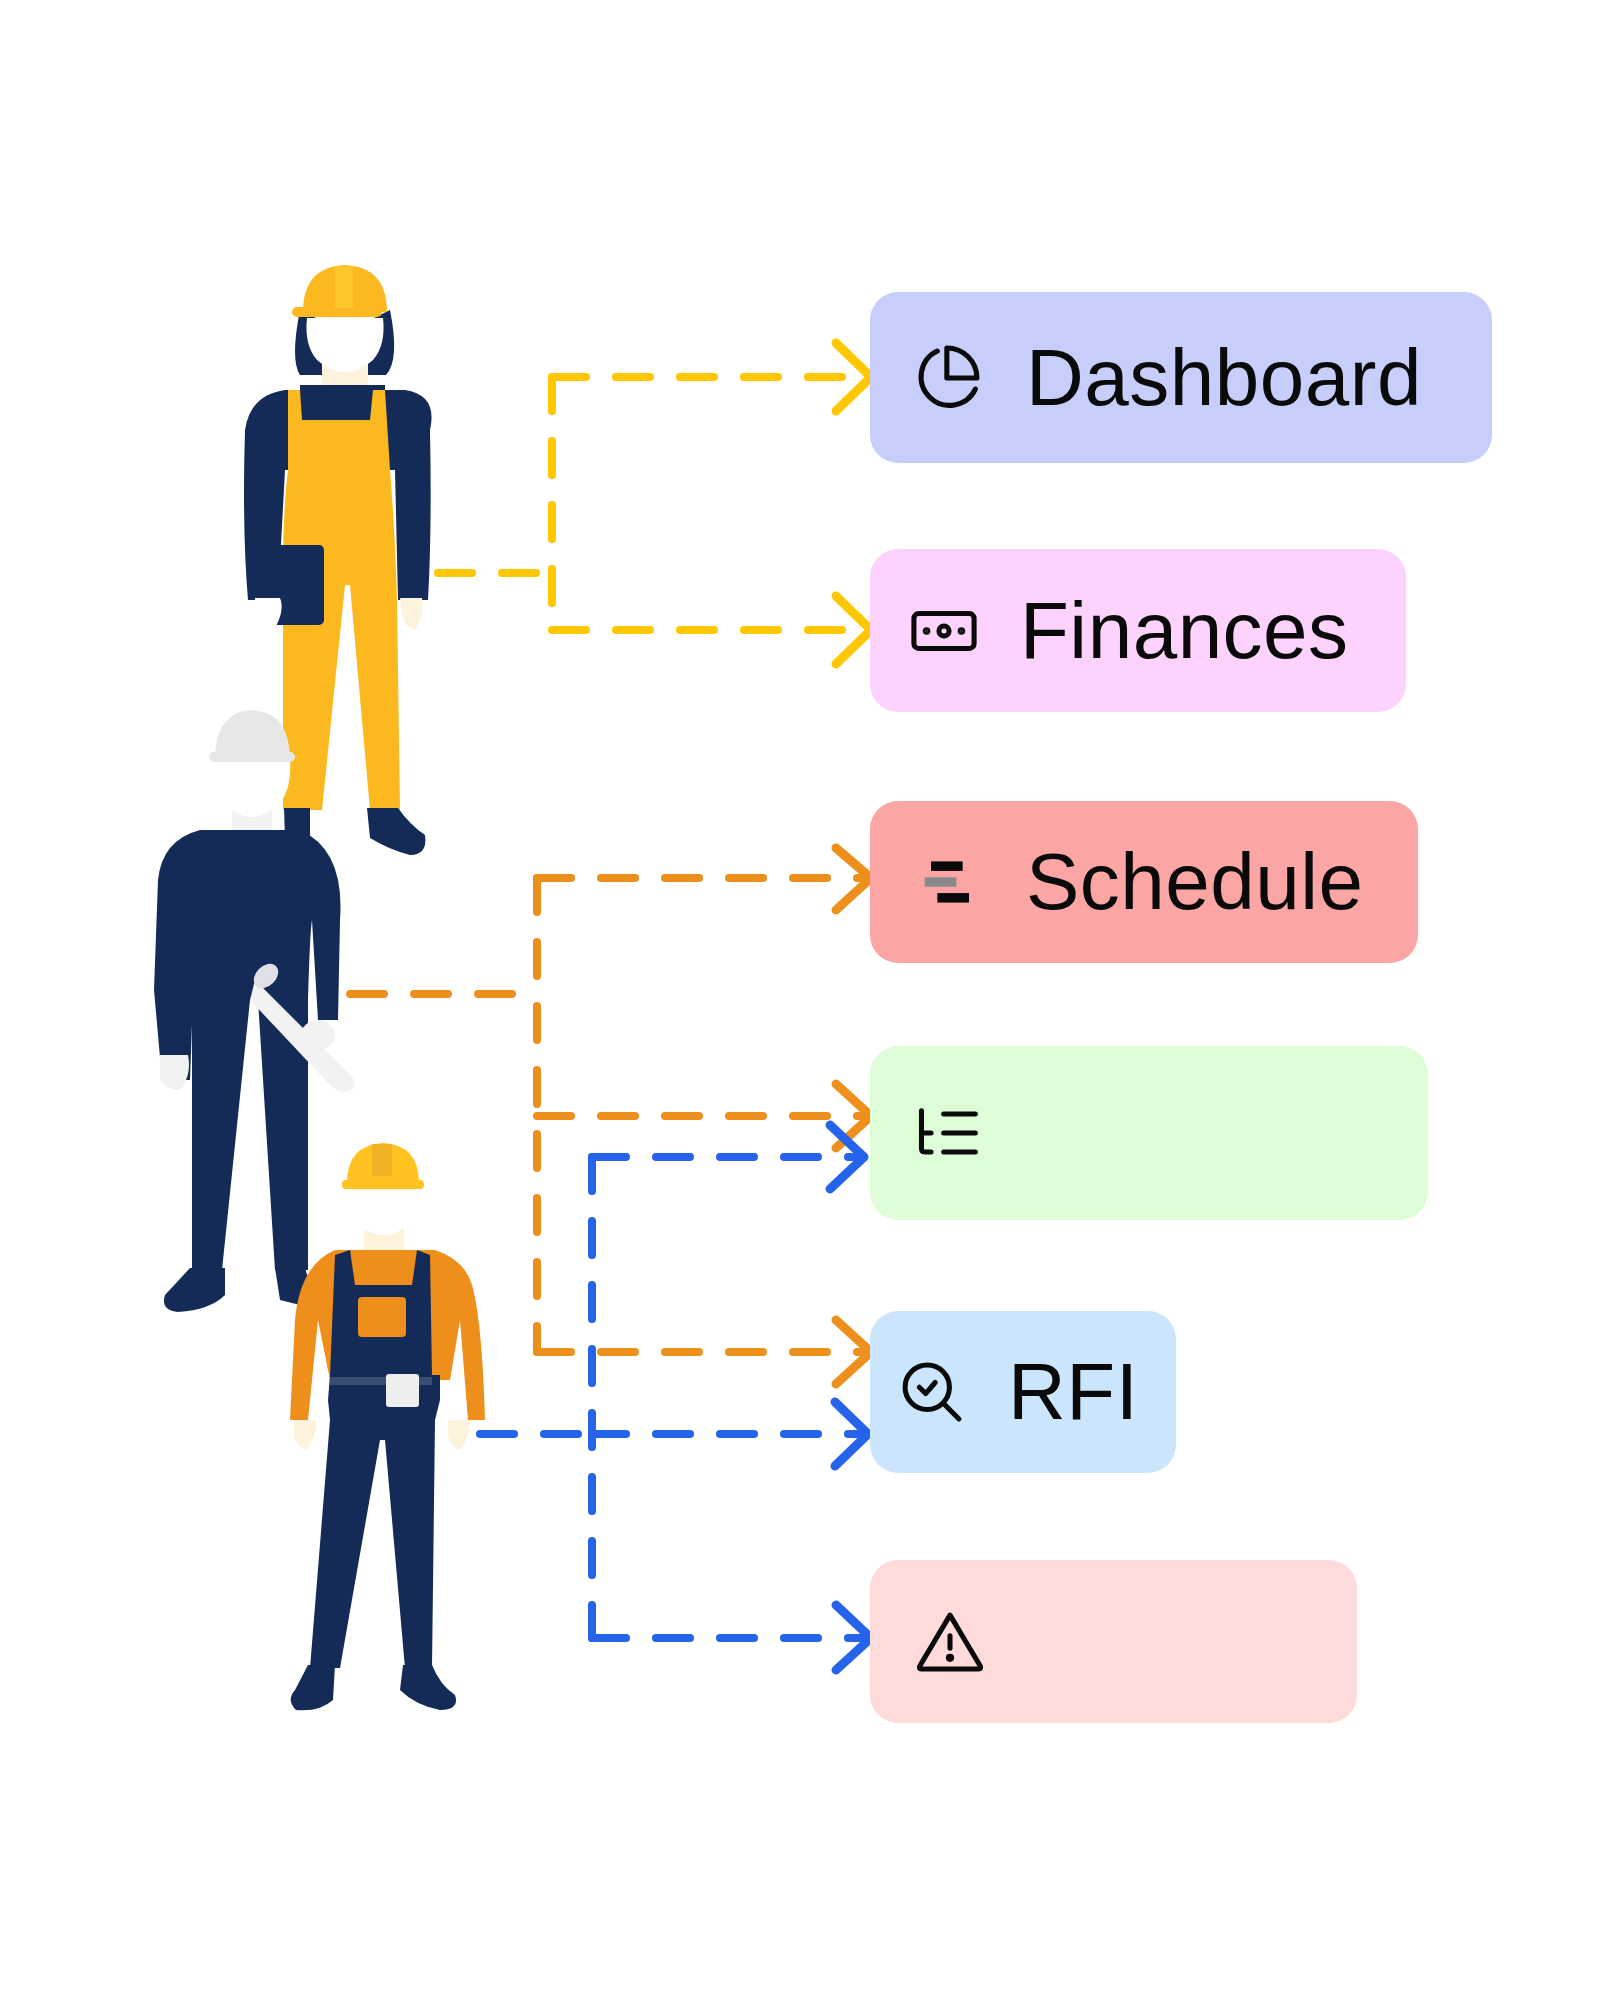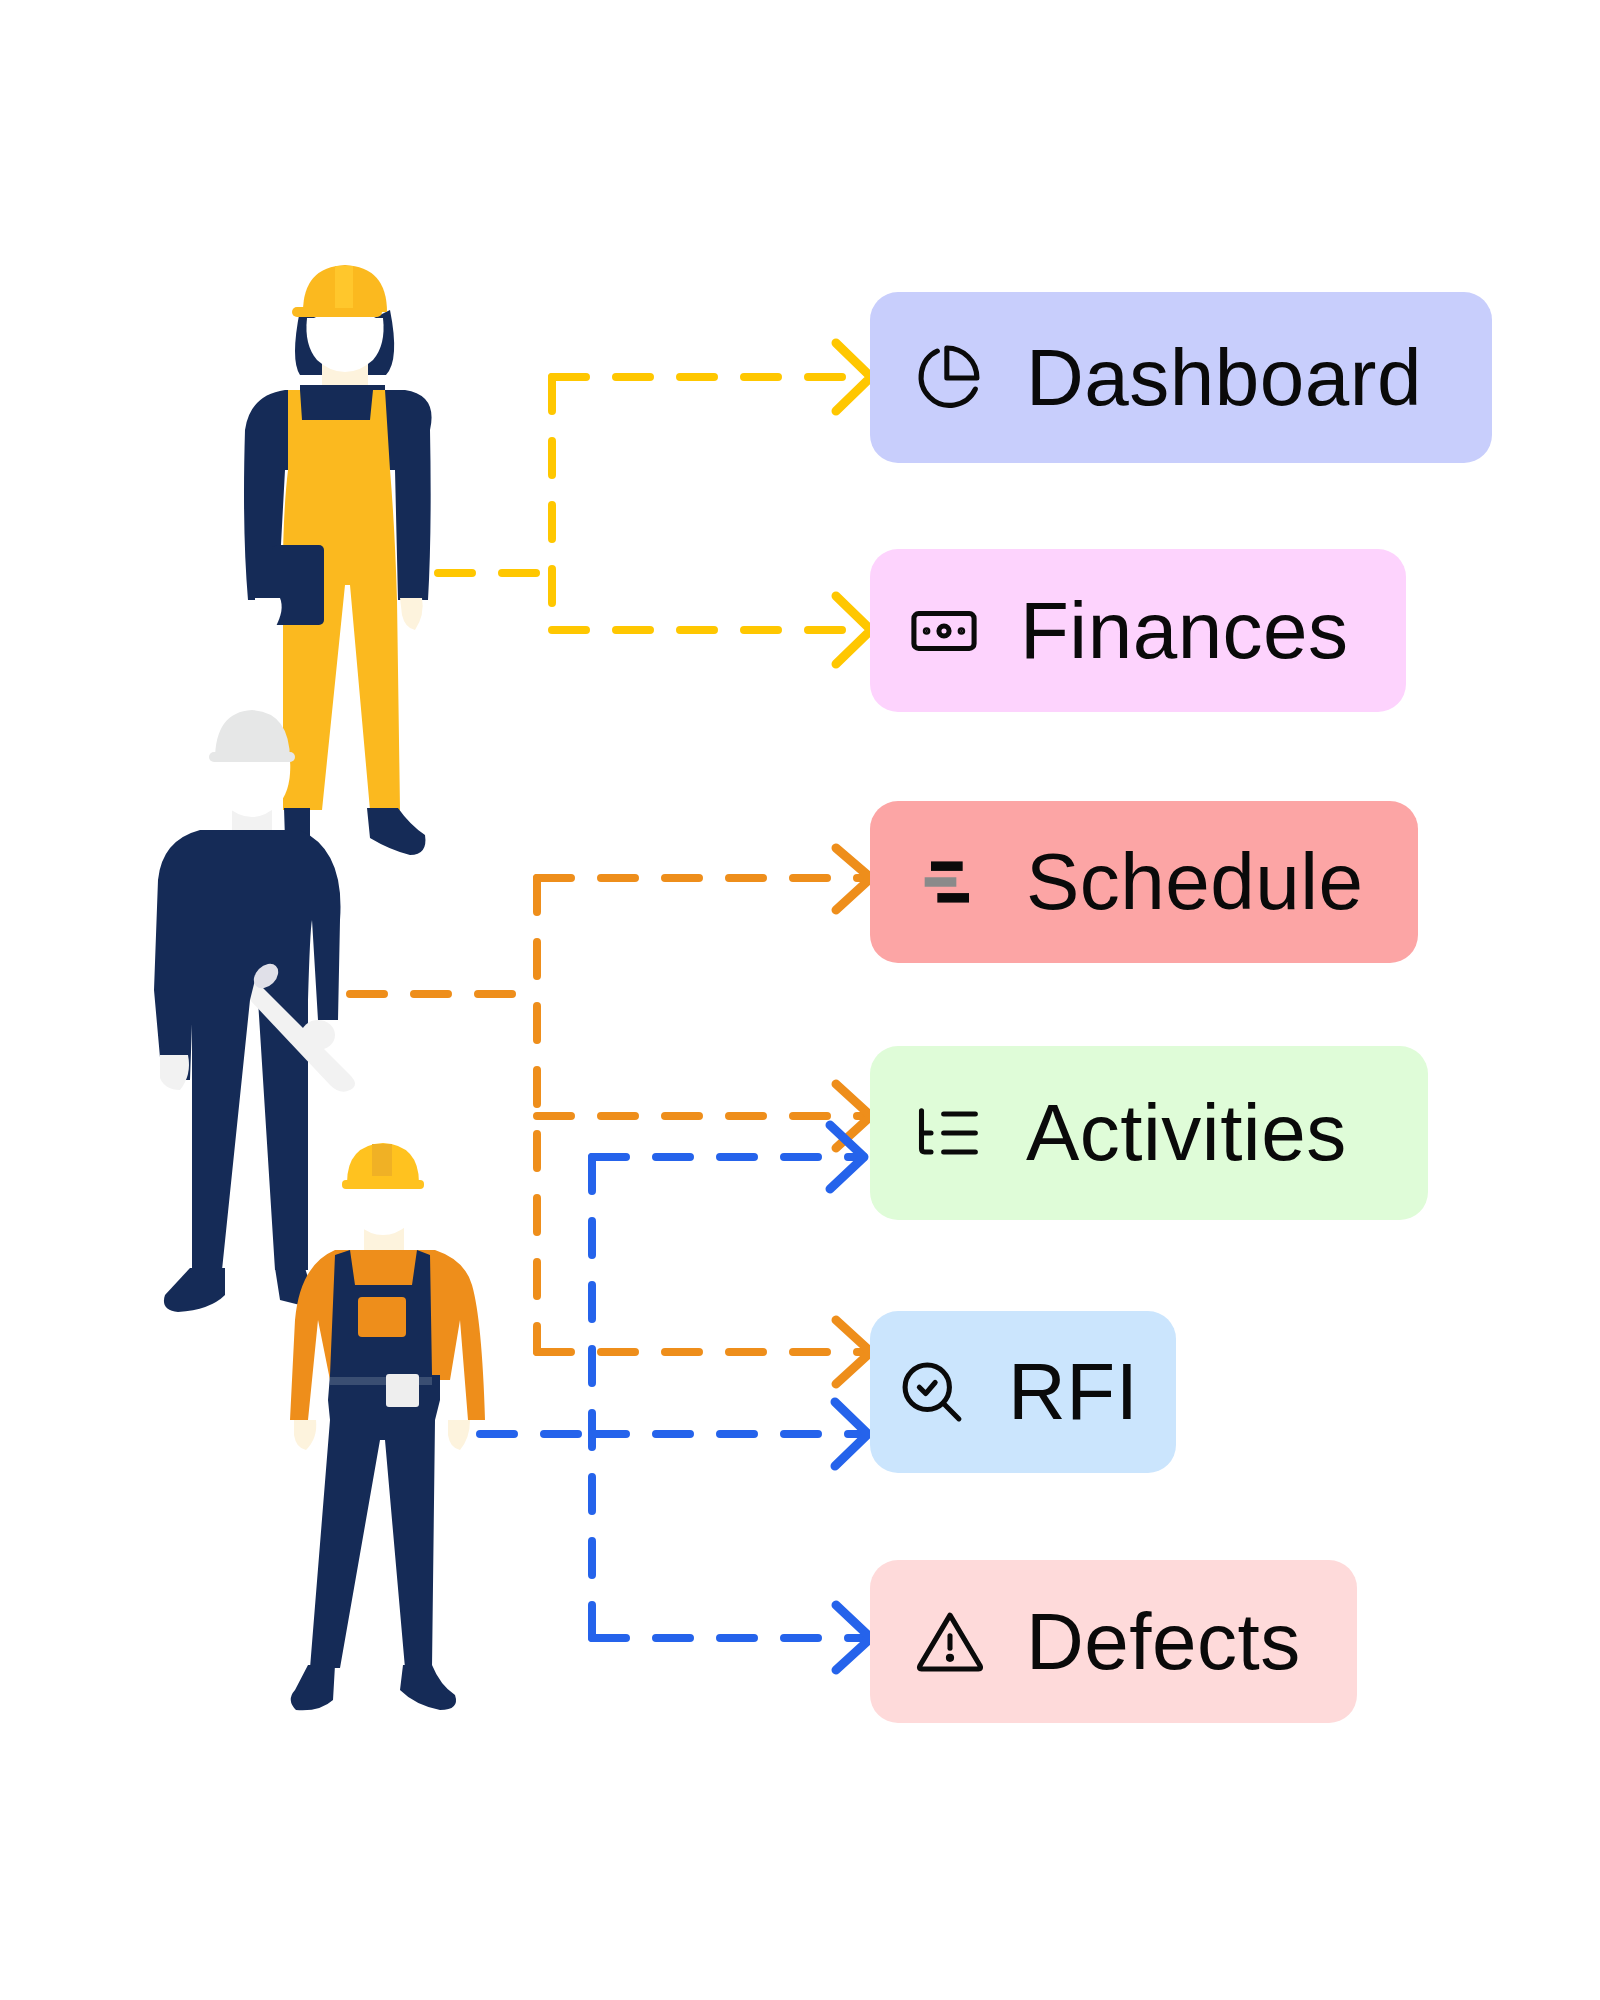--- a/index.html
+++ b/index.html
@@ -155,21 +155,20 @@
 <div class="module m-activities" style="background:#DFFCD8;">
   <span class="icon">
     <svg width="76" height="76" viewBox="0 0 24 24" fill="none" stroke="#0a0a0a" stroke-width="1.6" stroke-linecap="round" stroke-linejoin="round">
       <path d="M3 5 L3 17 Q3 18 4 18 L6 18"></path>
       <path d="M3 12 L6 12"></path>
       <path d="M10 6 L20 6"></path>
       <path d="M10 12 L20 12"></path>
       <path d="M10 18 L20 18"></path>
     </svg>
   </span>
-  <span class="label">Activities</span>
 </div>
 
 <div class="module m-rfi" style="background:#CBE5FD;padding-left:24px;">
   <span class="icon">
     <svg width="76" height="76" viewBox="0 0 24 24" fill="none" stroke="#0a0a0a" stroke-width="1.6" stroke-linecap="round" stroke-linejoin="round">
       <circle cx="10.5" cy="10.5" r="7"></circle>
       <path d="M15.5 15.5 L20.5 20.5"></path>
       <path d="M8 10.5 L10 12.5 L13 9"></path>
     </svg>
   </span>
@@ -177,14 +176,13 @@
 </div>
 
 <div class="module m-defects" style="background:#FEDADA;">
   <span class="icon">
     <svg width="76" height="76" viewBox="0 0 24 24" fill="none" stroke="#0a0a0a" stroke-width="1.6" stroke-linecap="round" stroke-linejoin="round">
       <path d="M12 3.5 L21.5 19.5 Q22 20.5 21 20.5 L3 20.5 Q2 20.5 2.5 19.5 Z"></path>
       <path d="M12 10 L12 14"></path>
       <circle cx="12" cy="17" r="0.5" fill="#0a0a0a"></circle>
     </svg>
   </span>
-  <span class="label">Defects</span>
 </div>
 
 </body></html>

